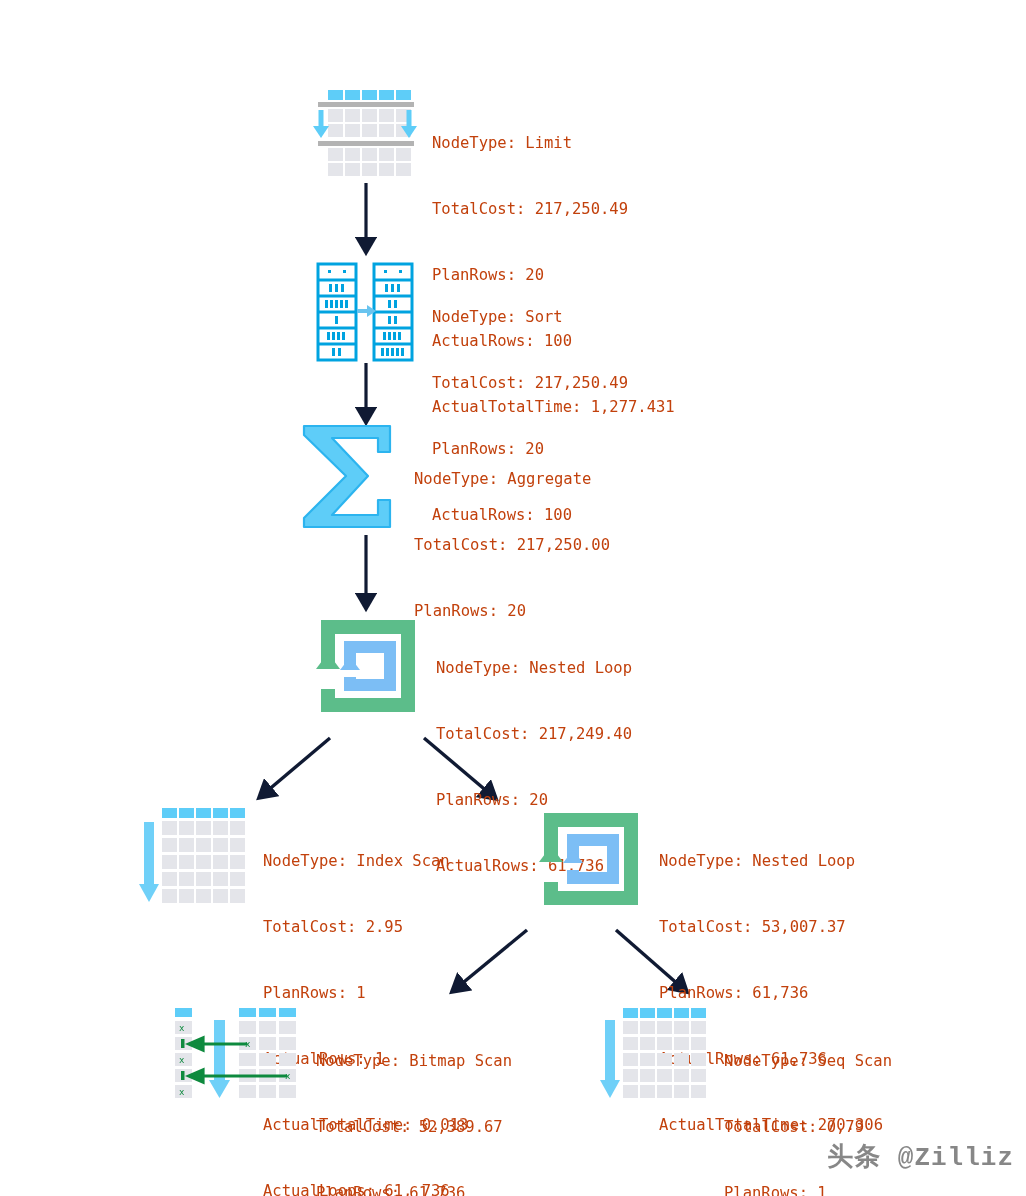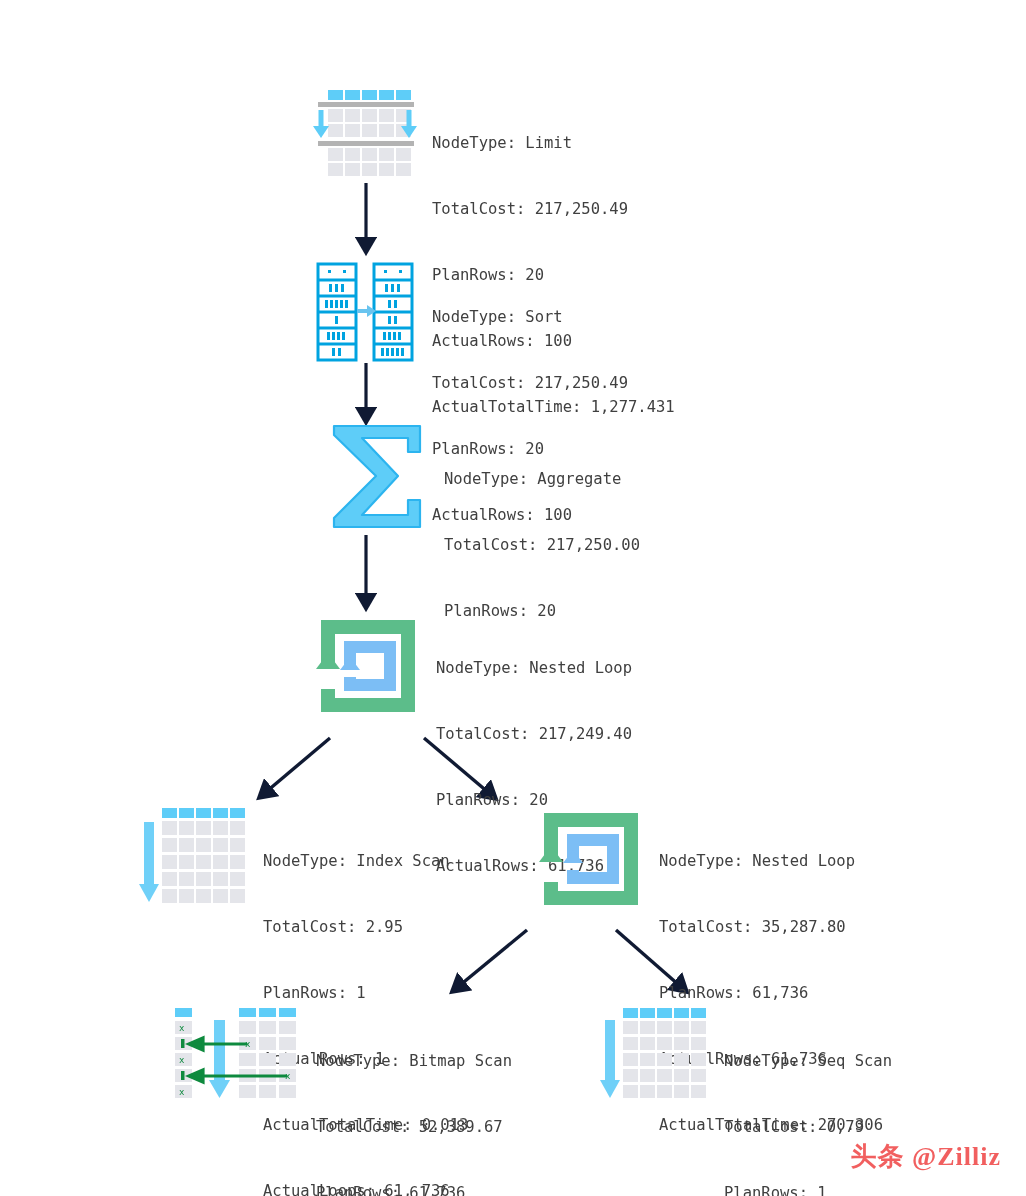--- a/index.html
+++ b/index.html
@@ -25,36 +25,36 @@
     display: flex;
     align-items: flex-start;
   }
   .icon-box {
     position: relative;
     flex: 0 0 auto;
   }
   .info {
     margin-left: 14px;
     white-space: pre;
-    color: #404040;
+    color: #c2410c;
     font-family: "DejaVu Sans Mono", "Liberation Mono", monospace;
     font-size: 15.5px;
     line-height: 22px;
     letter-spacing: 0px;
   }
   .info .line { display: block; }
 
   .watermark {
     position: absolute;
-    right: 25px;
+    right: 12px;
     bottom: 22px;
-    font-family: Liberation Serif, serif;
+    font-family: Liberation Mono, monospace;
     font-size: 26px;
     font-weight: bold;
-    color: #ef4444;
+    color: #737373;
     opacity: 0.85;
     letter-spacing: 1px;
   }
 </style>
 </head>
 <body>
 
 <svg id="canvas" viewBox="0 0 1026 1196" xmlns="http://www.w3.org/2000/svg">
   <defs>
     <marker id="ah" markerWidth="7" markerHeight="7" refX="2.2" refY="3.5" orient="auto" markerUnits="strokeWidth">
@@ -198,21 +198,21 @@
     </svg>
   </div>
   <div class="info">
     <span class="line">NodeType: Sort</span>
     <span class="line">TotalCost: 217,250.49</span>
     <span class="line">PlanRows: 20</span>
     <span class="line">ActualRows: 100</span>
   </div>
 </div>
 
-<div class="node" style="left:324px; top:424px;">
+<div class="node" style="left:294px; top:424px;">
   <div class="icon-box" style="width:106px;height:105px;">
     <svg width="106" height="105" viewBox="0 0 106 105" xmlns="http://www.w3.org/2000/svg">
       <path d="M10,2 L96,2 L96,28 L84,28 L84,14 L38,14 L74,52 L38,91 L84,91 L84,76 L96,76 L96,103 L10,103 L10,94 L52,52 L10,11 z" fill="#5ecdf8" stroke="#2cb4ef" stroke-width="2.2" stroke-linejoin="round"></path>
     </svg>
   </div>
   <div class="info">
     <span class="line">NodeType: Aggregate</span>
     <span class="line">TotalCost: 217,250.00</span>
     <span class="line">PlanRows: 20</span>
   </div>
@@ -294,21 +294,21 @@
   <div class="icon-box" style="width:108px;height:106px;">
     <svg width="108" height="106" viewBox="0 0 108 106" xmlns="http://www.w3.org/2000/svg">
       <path d="M14,56 L14,14 L94,14 L94,92 L14,92 L14,76" fill="none" stroke="#5cbd8a" stroke-width="14" stroke-linecap="butt"></path>
       <path d="M14,40 L26,56 L2,56 z" fill="#5cbd8a"></path>
       <path d="M36,56 L36,34 L76,34 L76,72 L36,72 L36,64" fill="none" stroke="#7cbef5" stroke-width="12" stroke-linecap="butt"></path>
       <path d="M36,44 L46,57 L26,57 z" fill="#7cbef5"></path>
     </svg>
   </div>
   <div class="info">
     <span class="line">NodeType: Nested Loop</span>
-    <span class="line">TotalCost: 35,287.80</span>
+    <span class="line">TotalCost: 53,007.37</span>
     <span class="line">PlanRows: 61,736</span>
     <span class="line">ActualRows: 61,736</span>
     <span class="line">ActualTotalTime: 270.306</span>
   </div>
 </div>
 
 <div class="node" style="left:167px; top:1006px;">
   <div class="icon-box" style="width:135px;height:95px;">
     <svg width="135" height="95" viewBox="0 0 135 95" xmlns="http://www.w3.org/2000/svg">
 

